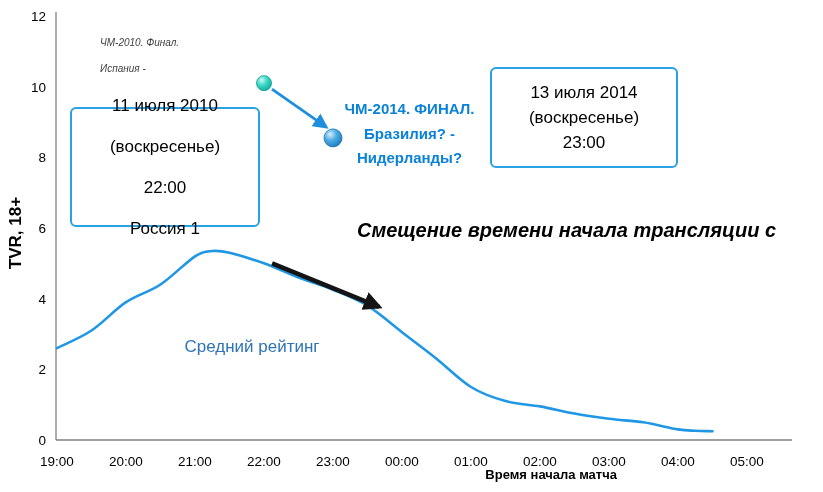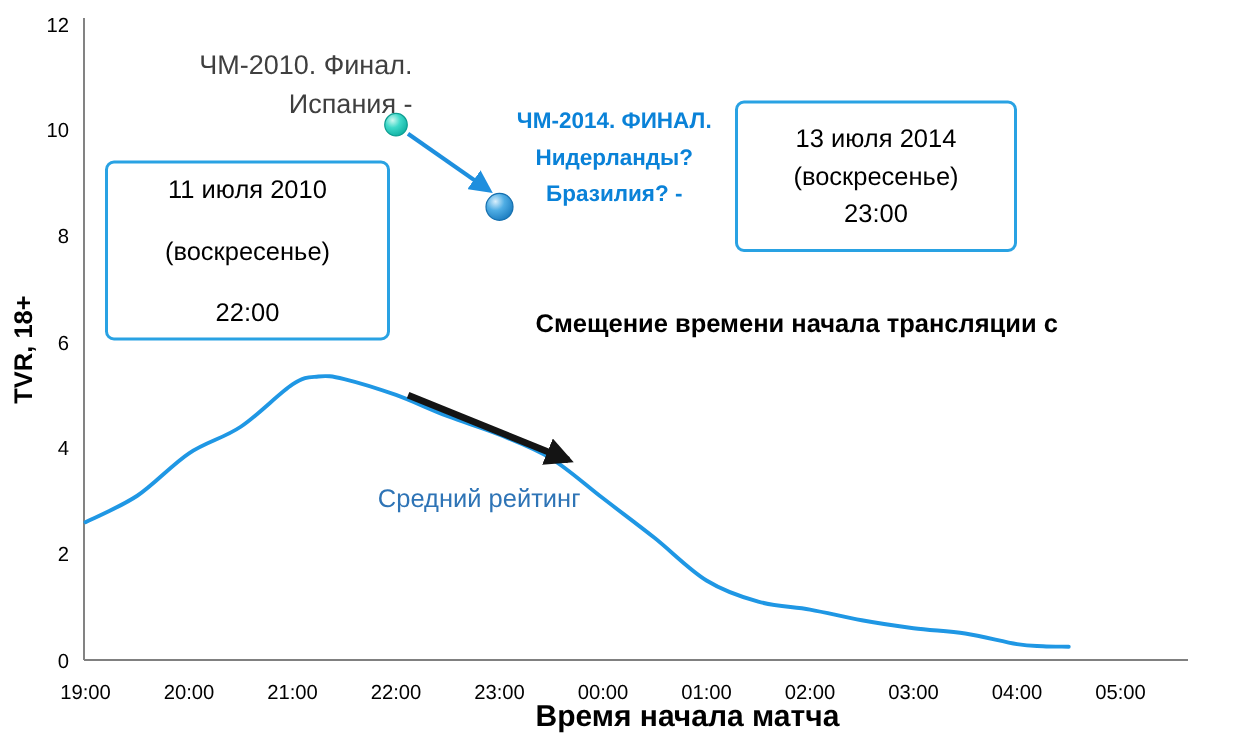--- a/index.html
+++ b/index.html
@@ -9,32 +9,32 @@
   }
   #chart-svg{position:absolute;left:0;top:0;}
   .ann{position:absolute;}
   .ann div{white-space:nowrap;}
   .callout{
     border:2.6px solid #29A2E3;border-radius:6px;background:#fff;
     display:flex;flex-direction:column;justify-content:center;
     text-align:center;color:#000;font-size:17px;line-height:25px;
     box-sizing:border-box;
   }
-  .label2010{left:100px;top:30px;width:175px;text-align:right;
-    color:#3F3F3F;font-size:18px;line-height:26px;}
+  .label2010{left:100px;top:30px;width:175px;text-align:left;
+    color:#3F3F3F;font-size:10px;line-height:26px;font-style:italic;}
   .box2010{left:70px;top:107px;width:190px;height:120px;gap:16px;}
-  .label2014{left:327px;top:69px;width:165px;text-align:center;
+  .label2014{left:327px;top:97px;width:165px;text-align:center;
     color:#0A82D8;font-size:15px;font-weight:bold;line-height:24.5px;}
   .box2014{left:490px;top:67px;width:188px;height:101px;}
-  .shift-note{left:357px;top:202px;width:410px;text-align:left;
-    color:#000;font-size:17px;font-weight:bold;line-height:28px;}
-  .curve-label{left:117px;top:320px;width:270px;text-align:right;
+  .shift-note{left:357px;top:216px;width:410px;text-align:left;
+    color:#000;font-size:20px;font-weight:bold;line-height:28px;font-style:italic;}
+  .curve-label{left:117px;top:334px;width:270px;text-align:center;
     color:#2E74B6;font-size:17px;line-height:25px;}
-  .x-title{left:357px;top:467px;width:260px;text-align:left;
-    color:#000;font-size:20px;font-weight:bold;}
+  .x-title{left:357px;top:467px;width:260px;text-align:right;
+    color:#000;font-size:13px;font-weight:bold;}
   .y-title{left:-63px;top:222px;width:160px;height:22px;text-align:center;
     color:#000;font-size:17px;font-weight:bold;transform:rotate(-90deg);}
   .tick{font-size:13.5px;fill:#000;}
 </style>
 </head>
 <body>
 
 <div id="stage">
 
   <svg id="chart-svg" width="823" height="492" viewBox="0 0 823 492">
@@ -90,26 +90,27 @@
 
   <div class="ann label2010">
     <div>ЧМ-2010. Финал.</div>
     <div>Испания -</div>
   </div>
 
   <div class="ann callout box2010">
     <div>11 июля 2010</div>
     <div>(воскресенье)</div>
     <div>22:00</div>
+    <div>Россия 1</div>
   </div>
 
   <div class="ann label2014">
     <div>ЧМ-2014. ФИНАЛ.</div>
+    <div>Бразилия? -</div>
     <div>Нидерланды?</div>
-    <div>Бразилия? -</div>
   </div>
 
   <div class="ann callout box2014">
     <div>13 июля 2014</div>
     <div>(воскресенье)</div>
     <div>23:00</div>
   </div>
 
   <div class="ann shift-note">
     <div>Смещение времени начала трансляции с</div>

